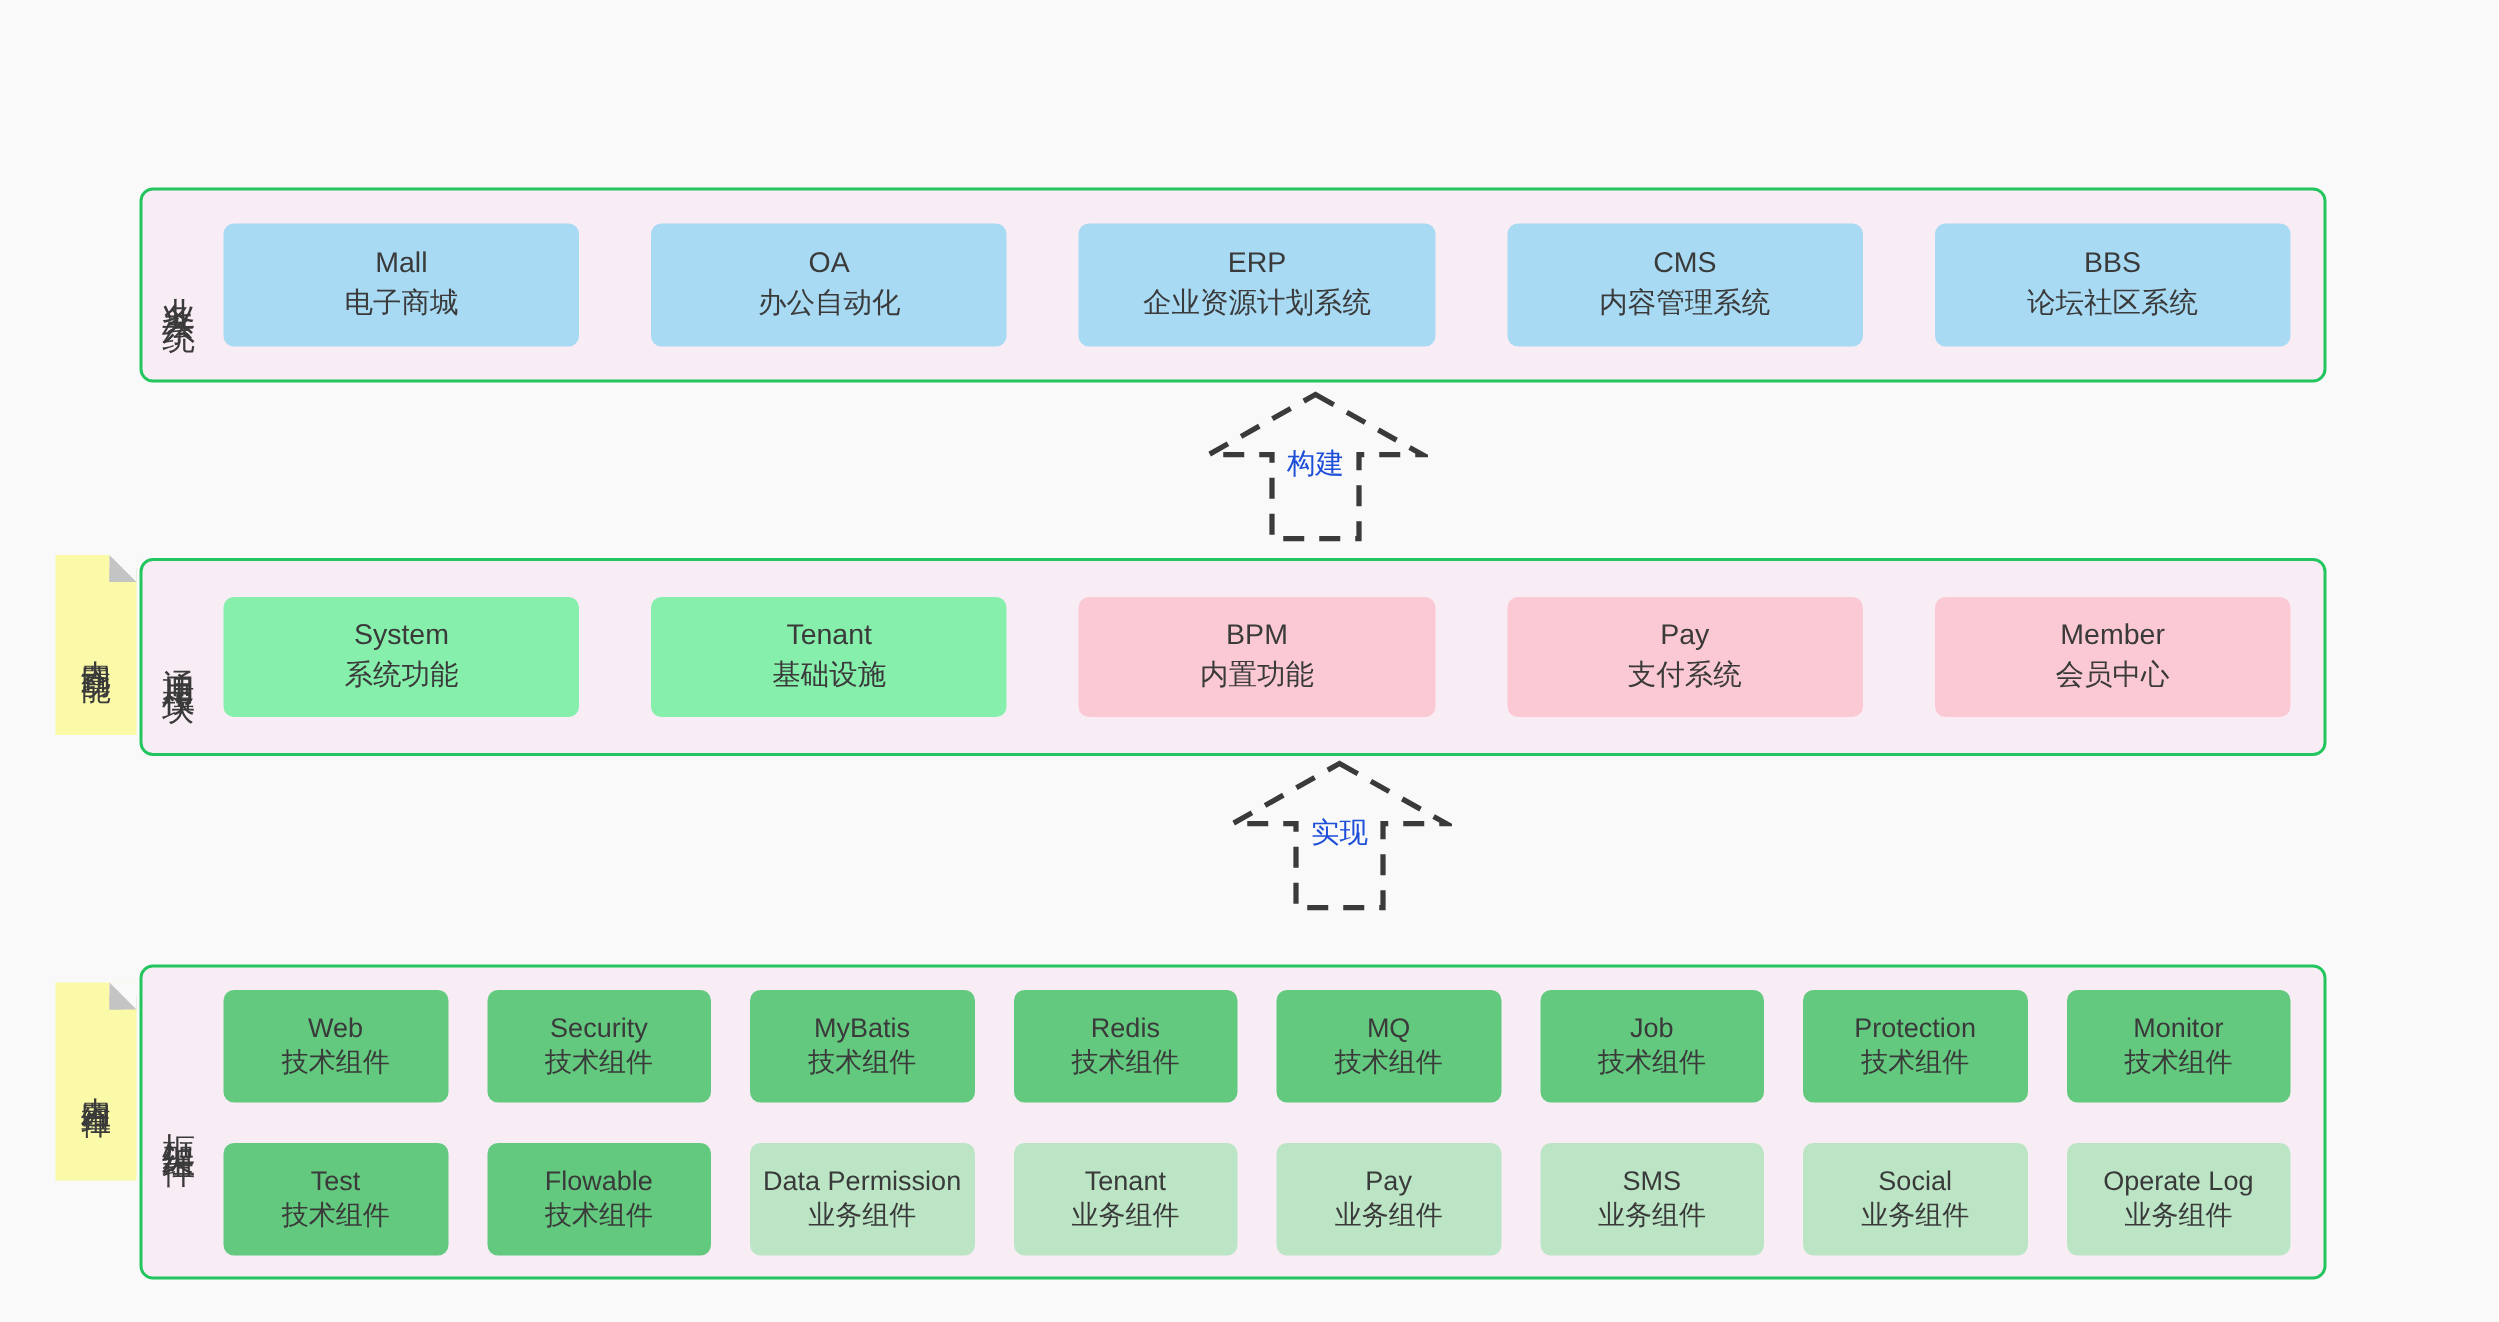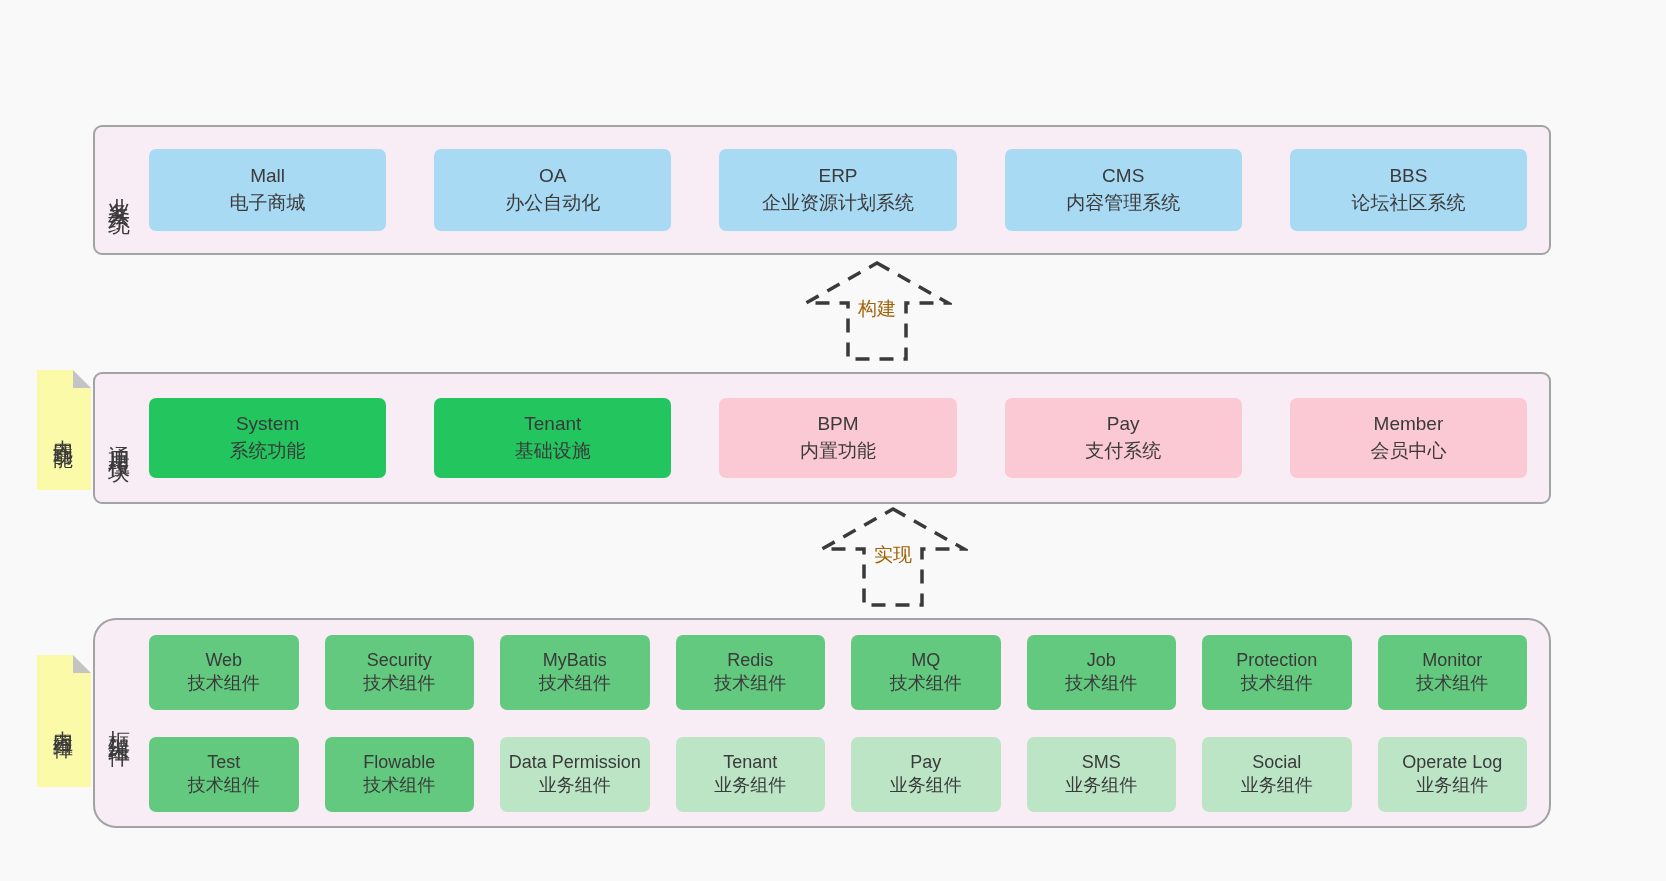--- a/index.html
+++ b/index.html
@@ -1,42 +1,42 @@
 <!DOCTYPE html>
 <html><head>
 <meta charset="utf-8">
 <style>
   html,body{margin:0;padding:0;}
   body{font-family:"Liberation Sans","DejaVu Sans",sans-serif;background:#f9f9f9;}
   #canvas{position:relative;width:1666px;height:881px;background:#f9f9f9;overflow:hidden;}
 
   
   .band{position:absolute;left:93px;width:1458px;box-sizing:border-box;
-        background:#f9edf5;border:2px solid #a3a3a3;border-radius:9px;
+        background:#f9edf5;border:2px solid #22c55e;border-radius:9px;
         display:flex;align-items:stretch;z-index:1;}
   #band-business{top:125px;height:130px;}
   #band-modules{top:372px;height:132px;}
-  #band-components{top:618px;height:210px;border-radius:23px;}
+  #band-components{top:643px;height:210px;}
 
   .band-label{width:48px;display:flex;align-items:center;justify-content:center;}
   .band-label span{writing-mode:vertical-rl;text-orientation:upright;
         font-size:22px;letter-spacing:5px;color:#3a3a3a;}
 
   .band-boxes{flex:1;display:flex;align-items:center;gap:48px;padding:0 22px 0 6px;}
   #band-components .band-boxes{flex-direction:column;justify-content:center;gap:27px;padding:18px 22px 18px 6px;}
   .band-row{display:flex;gap:26px;width:100%;}
 
   .box{flex:1 1 0;height:82px;border-radius:7px;display:flex;flex-direction:column;
        justify-content:center;align-items:center;text-align:center;
        font-size:19px;line-height:1.4;color:#3a3a3a;}
   #band-modules .box{height:80px;}
   .band-row .box{height:75px;font-size:18px;line-height:1.3;padding:2px 4px;box-sizing:border-box;}
 
   .blue{background:#a8daf3;}
-  .red{background:#22c55e;}
+  .red{background:#86efac;}
   .pink{background:#fbc9d3;}
   .green{background:#62c97e;}
   .green-light{background:#bbe5c5;}
 
   
   .sticky{position:absolute;left:37px;width:54px;background:#fafaa8;
           display:flex;align-items:center;justify-content:center;z-index:0;}
   .sticky::after{content:"";position:absolute;top:0;right:0;width:0;height:0;
           border-style:solid;border-width:9px;
           border-color:#f9f9f9 #f9f9f9 #c4c4c4 #c4c4c4;}
@@ -44,21 +44,21 @@
   #sticky-components{top:655px;height:132px;}
   .sticky span{writing-mode:vertical-rl;text-orientation:upright;
           font-size:20px;letter-spacing:3px;color:#3a3a3a;}
 
   
   .arrow{position:absolute;width:150px;height:104px;z-index:2;}
   #arrow-build{left:802px;top:259px;}
   #arrow-impl{left:818px;top:505px;}
   .arrow svg{position:absolute;left:0;top:0;}
   .arrow-label{position:absolute;left:50%;top:36px;transform:translateX(-50%);
-          background:#f9f9f9;padding:1px 5px;font-size:19px;color:#a16207;white-space:nowrap;}
+          background:#f9f9f9;padding:1px 5px;font-size:19px;color:#1d4ed8;white-space:nowrap;}
 </style>
 </head>
 <body>
 
 <div id="canvas">
 
   <div class="sticky" id="sticky-features">
     <span>内置功能</span>
   </div>
   <div class="sticky" id="sticky-components">

